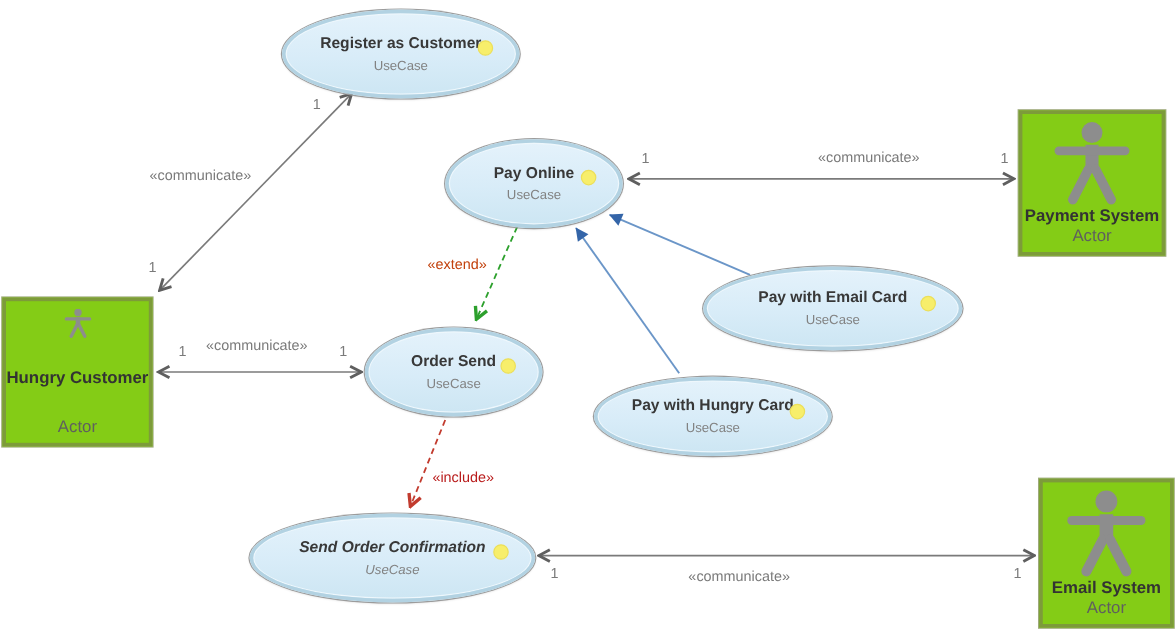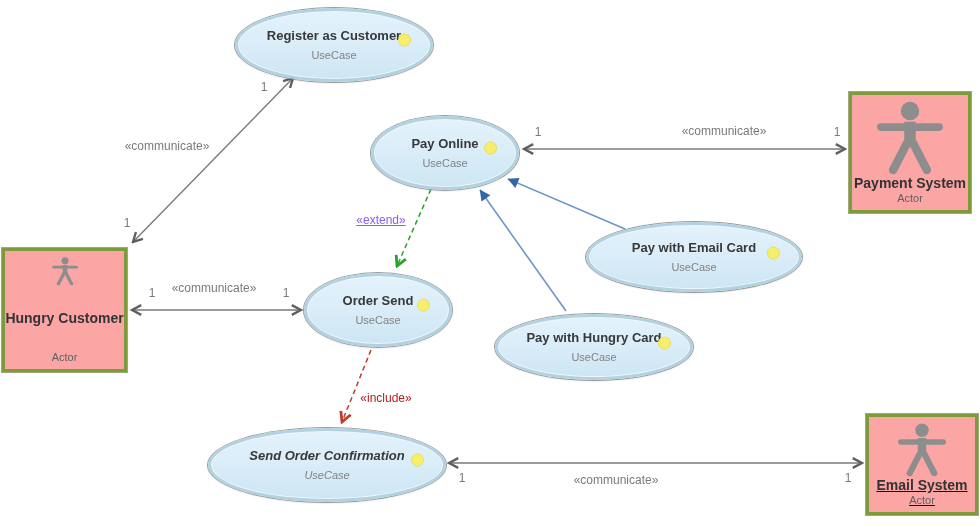--- a/index.html
+++ b/index.html
@@ -23,35 +23,35 @@
   }
   .uc-title{font-size:13px;font-weight:bold;color:#383838;white-space:nowrap;line-height:1;}
   .uc-sub{font-size:11px;color:#828282;white-space:nowrap;line-height:1;}
   .uc-dot{
     position:absolute;right:19px;top:43%;transform:translateY(-50%);
     width:13px;height:13px;border-radius:50%;
     background:#f7ee6b;border:1px solid #ecdf58;box-sizing:border-box;
   }
 
   .actor{
-    position:absolute;background:#fca5a5;
+    position:absolute;background:#84cc16;
     border:3px solid #7d9b3a;
     box-shadow:0 0 0 1px rgba(93,114,35,.6);
     display:flex;flex-direction:column;align-items:center;
     box-sizing:border-box;padding:6px 2px 5px 2px;
   }
   .actor .figure{flex:1 1 auto;width:78px;min-height:0;color:#8d8d8d;}
   .actor-name{font-size:14px;font-weight:bold;color:#333;white-space:nowrap;line-height:1.15;}
-  .actor-sub{font-size:11px;color:#5f5f5f;white-space:nowrap;line-height:1.3;}
+  .actor-sub{font-size:14px;color:#5f5f5f;white-space:nowrap;line-height:1.3;}
 
   .lbl{
     position:absolute;transform:translate(-50%,-50%);
     font-size:12px;color:#7a7a7a;white-space:nowrap;line-height:1;
   }
-  .lbl.green{color:#8b5cf6;text-decoration:underline;}
+  .lbl.green{color:#c2410c;}
   .lbl.red{color:#b91c1c;}
   .hidden-defs{position:absolute;width:0;height:0;overflow:hidden;}
 </style>
 </head>
 <body>
 
 <svg class="hidden-defs" aria-hidden="true">
   <symbol id="person" viewBox="0 0 100 96">
     <circle cx="50" cy="13" r="12" fill="currentColor"></circle>
     <g fill="none" stroke="currentColor">
@@ -136,21 +136,21 @@
   </div>
 
   <div class="actor" style="left:849px;top:92px;width:122px;height:121px;">
     <svg class="figure">
         <use href="#person"></use>
       </svg>
     <div class="actor-name">Payment System</div>
     <div class="actor-sub">Actor</div>
   </div>
 
-  <div class="actor" style="left:866px;top:414px;width:112px;height:101px;text-decoration:underline;">
+  <div class="actor" style="left:866px;top:399px;width:112px;height:124px;">
     <svg class="figure">
         <use href="#person"></use>
       </svg>
     <div class="actor-name">Email System</div>
     <div class="actor-sub">Actor</div>
   </div>
 
   <div class="lbl" style="left:167px;top:146px;">«communicate»</div>
   <div class="lbl" style="left:127px;top:223px;">1</div>
   <div class="lbl" style="left:264px;top:87px;">1</div>

